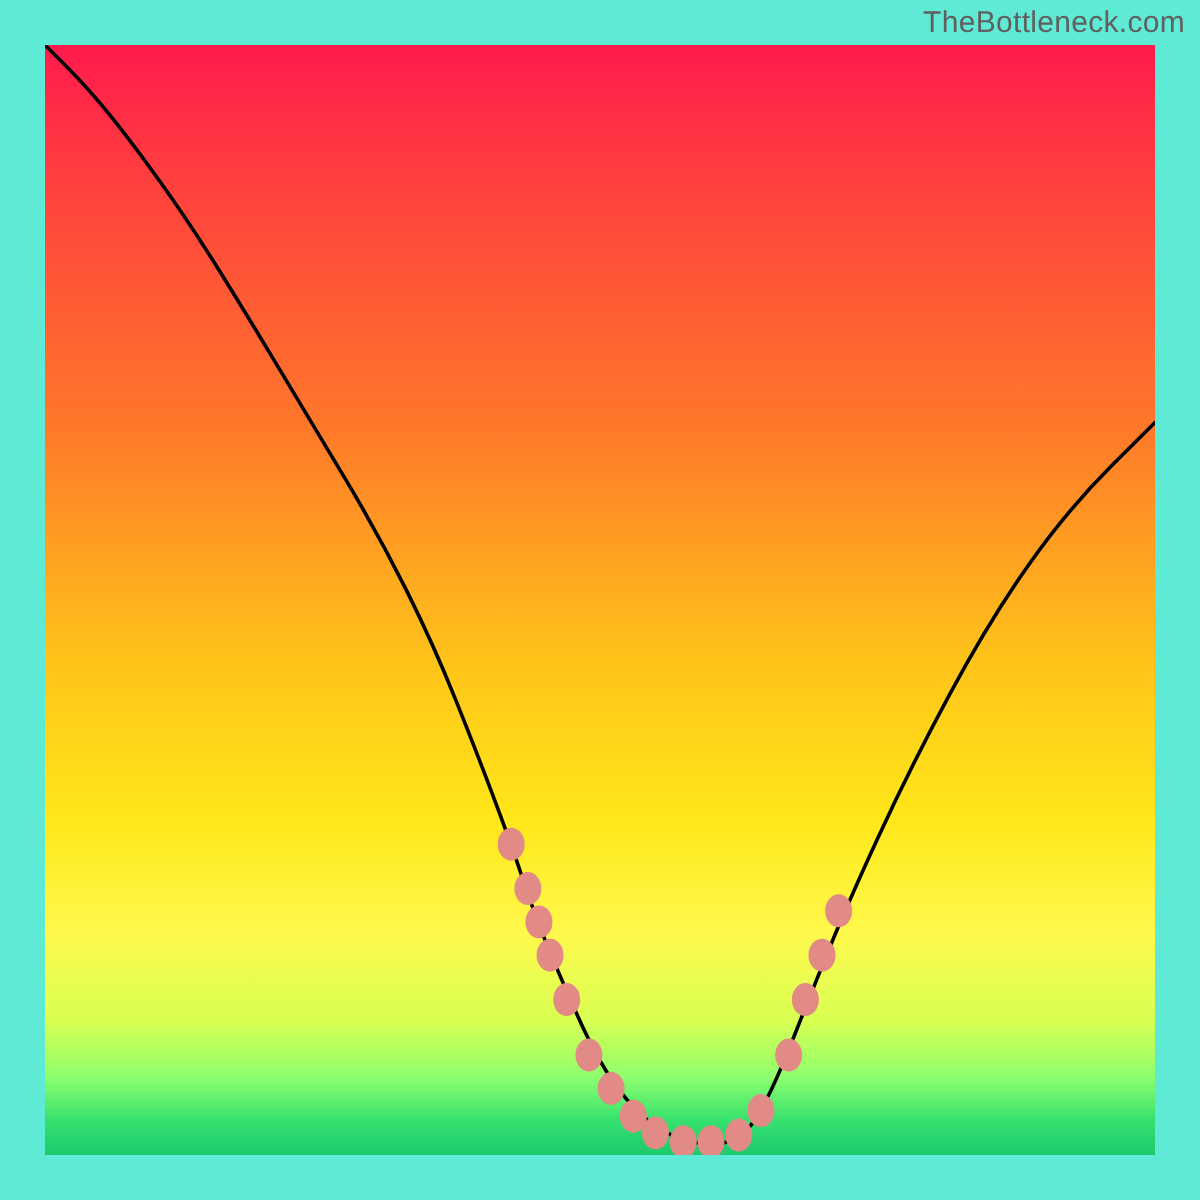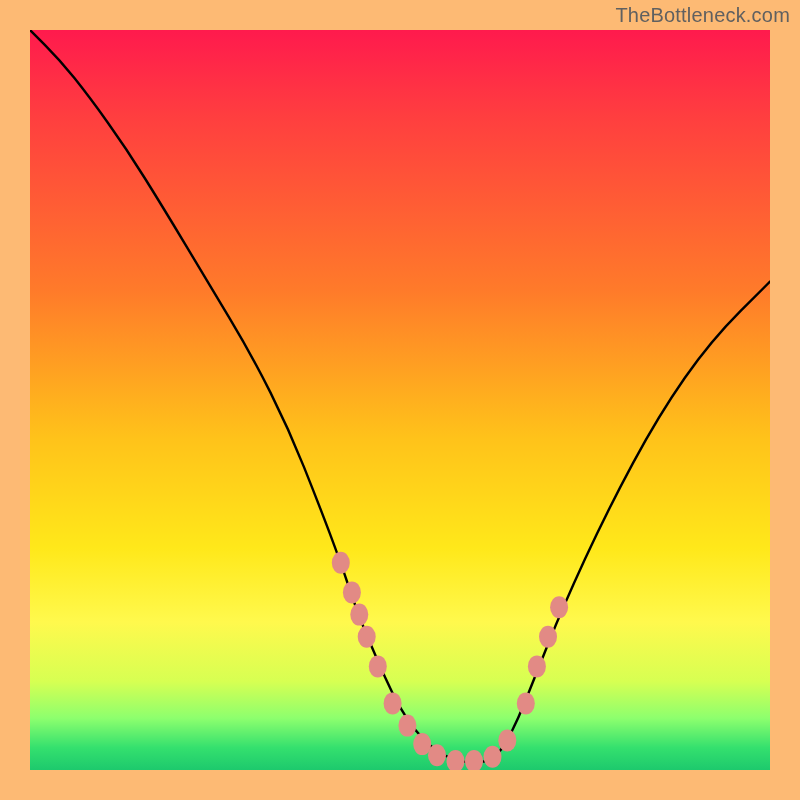--- a/index.html
+++ b/index.html
@@ -8,21 +8,21 @@
     width: 800px;
     height: 800px;
     background: #000000;
     overflow: hidden;
     font-family: Arial, Helvetica, sans-serif;
   }
   .stage {
     position: relative;
     width: 800px;
     height: 800px;
-    background: #fdba74;
+    background: #5eead4;
   }
   .watermark {
     position: absolute;
     top: 4px;
     right: 10px;
     color: #606060;
     font-size: 20px;
     font-weight: 500;
     letter-spacing: 0.2px;
   }

